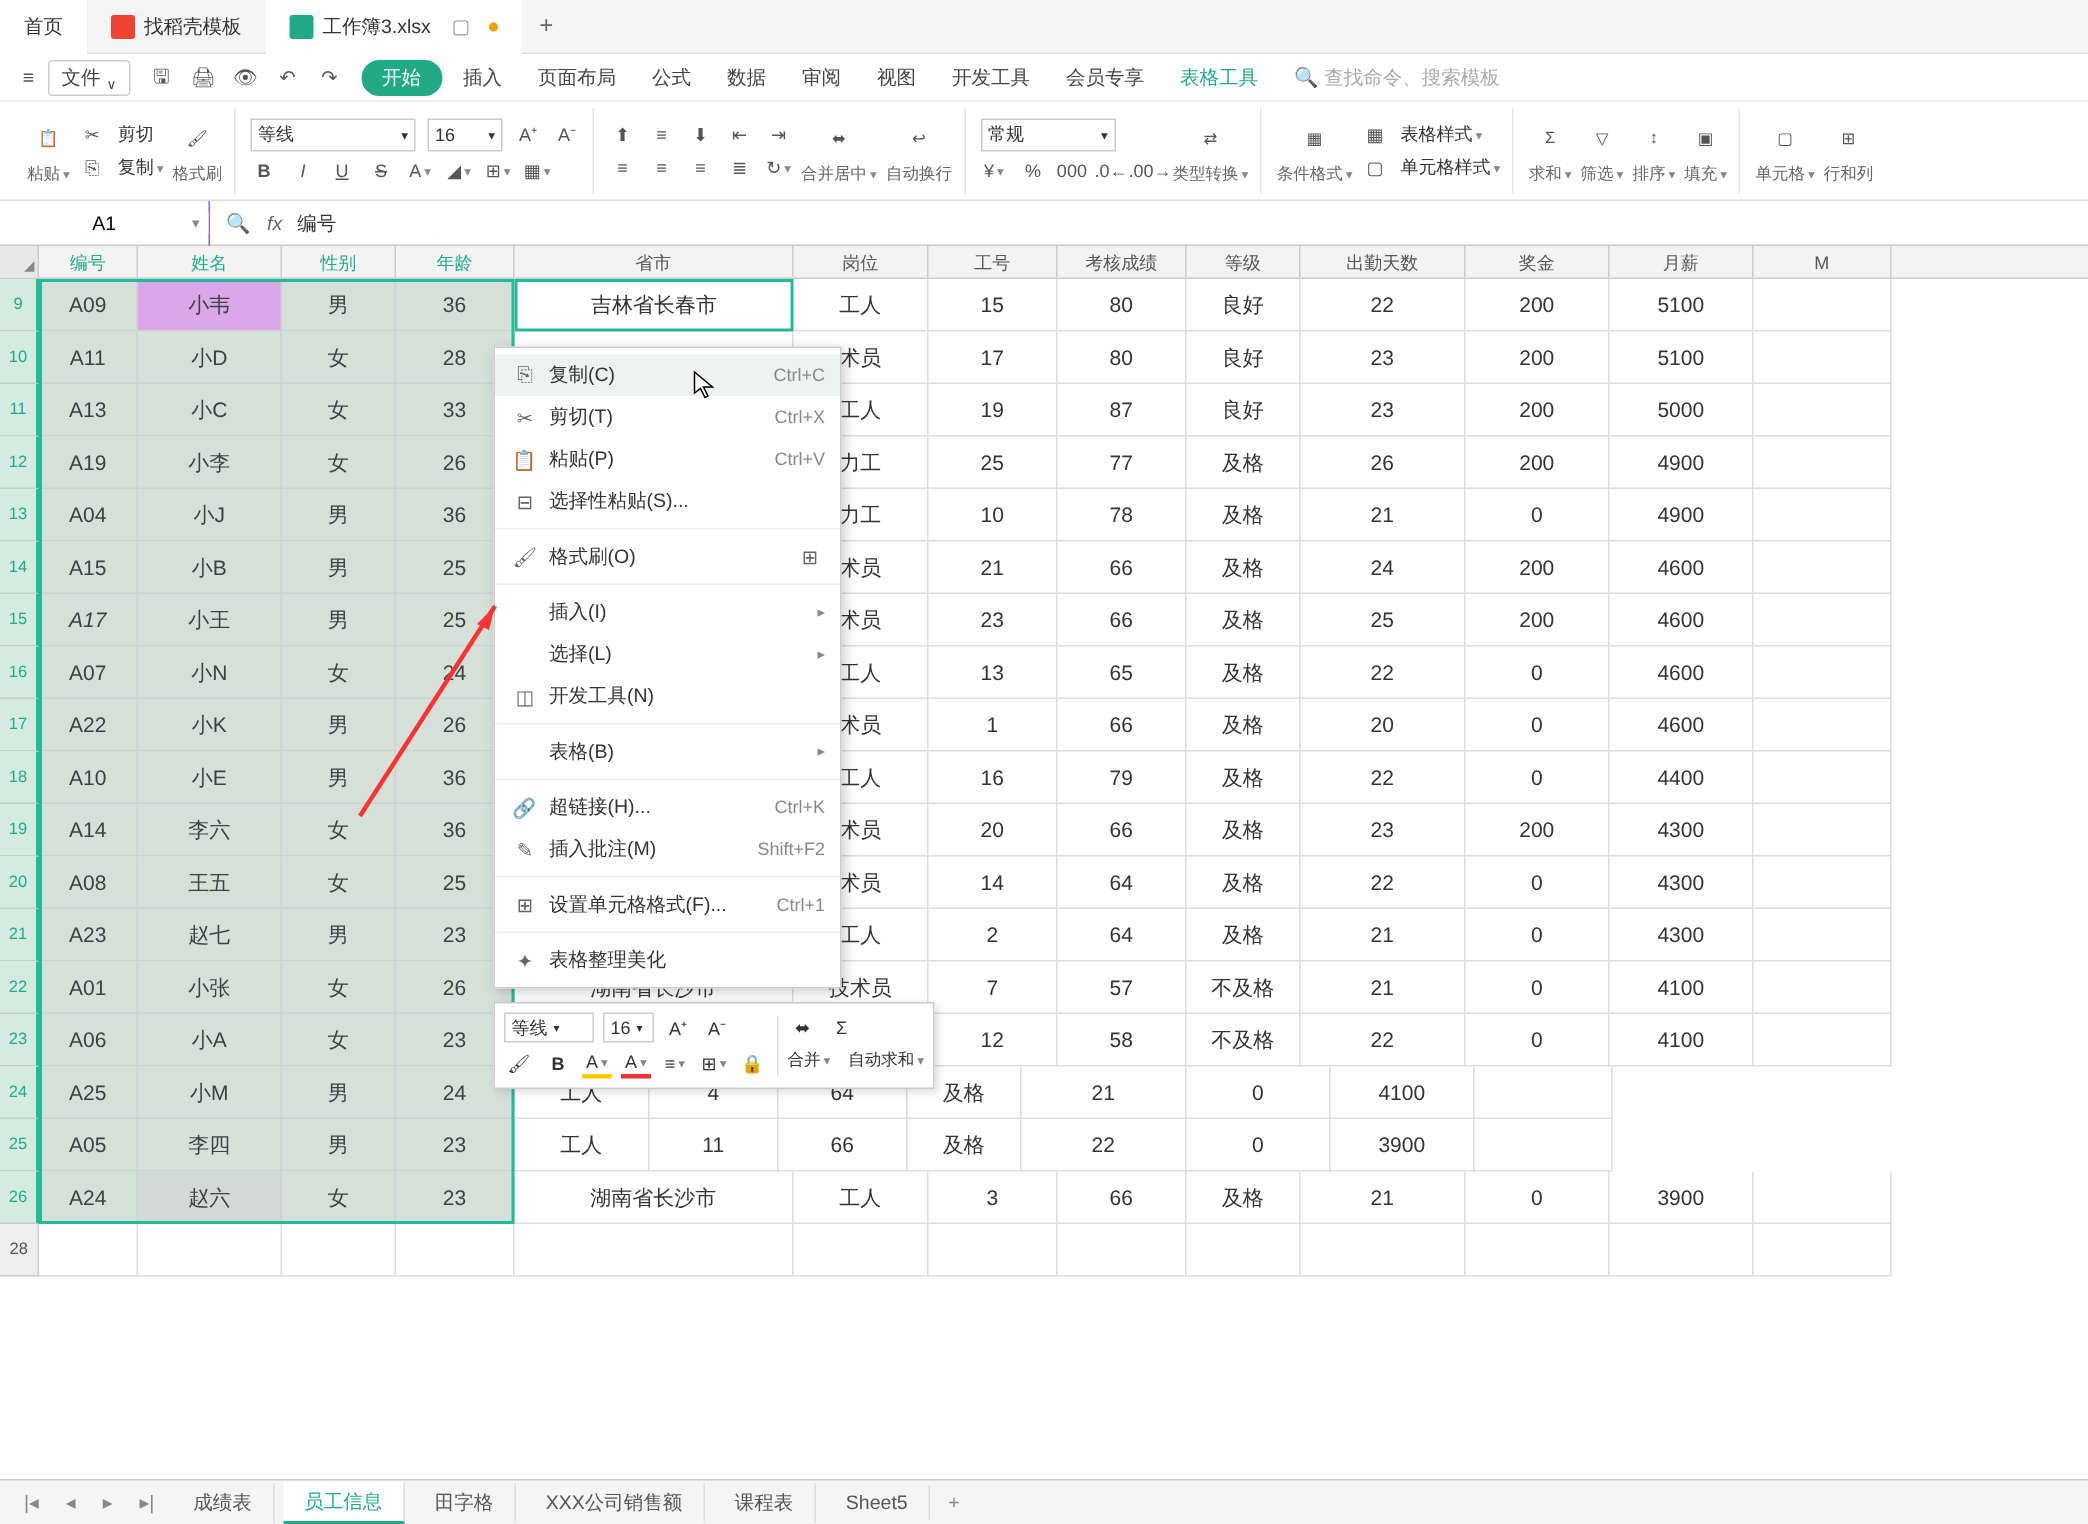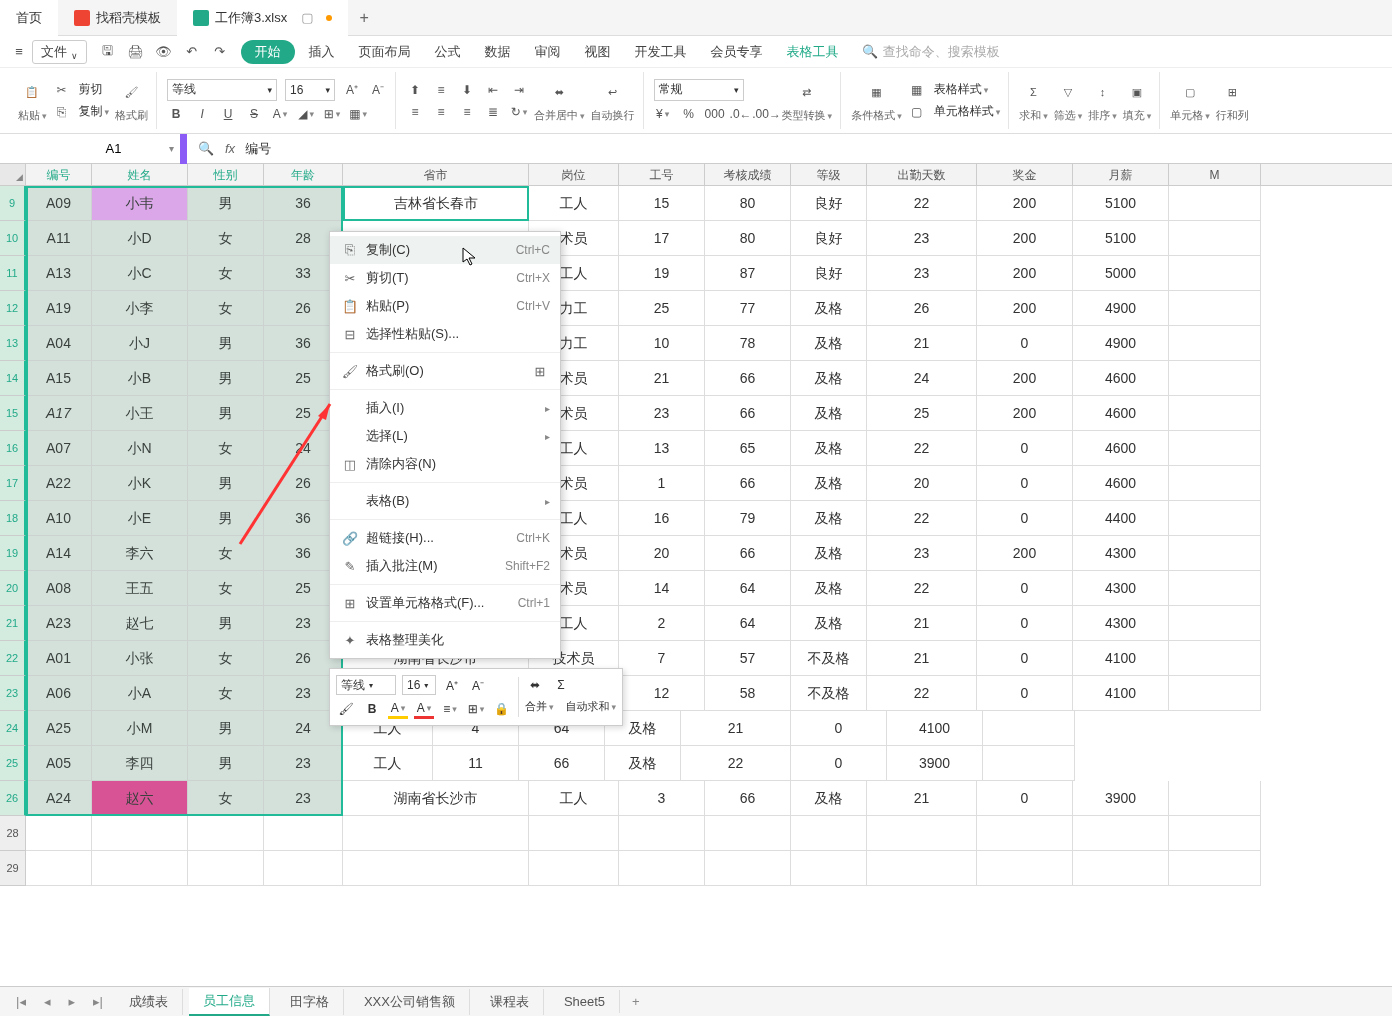--- a/index.html
+++ b/index.html
@@ -32,21 +32,21 @@
 .tool-rows { display: flex; flex-direction: column; gap: 4px; justify-content: center; font-size: 12px; }
 .tool-row { display: flex; align-items: center; gap: 8px; }
 .font-select { width: 110px; height: 22px; border: 1px solid #ccc; padding: 0 4px; display:flex; align-items:center; justify-content:space-between; }
 .size-select { width: 50px; height: 22px; border: 1px solid #ccc; padding: 0 4px; display:flex; align-items:center; justify-content:space-between; }
 .ic { display: inline-flex; align-items:center; justify-content:center; width:18px; height:18px; color:#555; }
 .ic-btn { cursor:pointer; padding:2px; }
 .dd::after { content:"▾"; font-size:9px; margin-left:2px; color:#888; }
 
 
 .formula-bar { display: flex; align-items: center; height: 30px; border-bottom: 1px solid #ccc; }
-.name-box { width: 140px; height: 30px; display: flex; align-items: center; justify-content: center; border-right: 7px solid #8b5cf6; position: relative; margin-left: 47px; }
+.name-box { width: 140px; height: 30px; display: flex; align-items: center; justify-content: center; border-right: 1px solid #8b5cf6; position: relative; }
 .name-box input { width: 100%; border: none; text-align: center; font-size: 13px; outline: none; }
 .name-box .dd-arrow { position: absolute; right: 6px; color: #888; font-size: 10px; }
 .fx-area { display: flex; align-items: center; padding: 0 10px; gap: 10px; }
 .fx-label { font-style: italic; color: #666; }
 
 
 .grid-wrap { position: relative; height: 790px; overflow: hidden; }
 .col-headers { display: flex; height: 22px; background: #f3f3f3; border-bottom: 1px solid #ccc; }
 .corner { width: 26px; border-right: 1px solid #ccc; background:#e8e8e8; }
 .col-h { border-right: 1px solid #ccc; text-align: center; font-size: 12px; color: #2a8; line-height: 22px; }
@@ -576,21 +576,21 @@
         <div class="cell cw-H">66</div>
         <div class="cell cw-I">及格</div>
         <div class="cell cw-J">22</div>
         <div class="cell cw-K">0</div>
         <div class="cell cw-L">3900</div>
         <div class="cell cw-M"></div>
       </div>
       <div class="row">
         <div class="row-h sel">26</div>
         <div class="cell cw-A" style="background: rgb(232, 239, 235);">A24</div>
-        <div class="cell cw-B" style="background: #ec4899;">赵六</div>
+        <div class="cell cw-B" style="background: #e5e5e5;">赵六</div>
         <div class="cell cw-C" style="background: rgb(232, 239, 235);">女</div>
         <div class="cell cw-D" style="background: rgb(232, 239, 235);">23</div>
         <div class="cell cw-E">湖南省长沙市</div>
         <div class="cell cw-F">工人</div>
         <div class="cell cw-G">3</div>
         <div class="cell cw-H">66</div>
         <div class="cell cw-I">及格</div>
         <div class="cell cw-J">21</div>
         <div class="cell cw-K">0</div>
         <div class="cell cw-L">3900</div>
@@ -605,36 +605,20 @@
         <div class="cell cw-E"></div>
         <div class="cell cw-F"></div>
         <div class="cell cw-G"></div>
         <div class="cell cw-H"></div>
         <div class="cell cw-I"></div>
         <div class="cell cw-J"></div>
         <div class="cell cw-K"></div>
         <div class="cell cw-L"></div>
         <div class="cell cw-M"></div>
       </div>
-      <div class="row">
-        <div class="row-h">29</div>
-        <div class="cell cw-A"></div>
-        <div class="cell cw-B"></div>
-        <div class="cell cw-C"></div>
-        <div class="cell cw-D"></div>
-        <div class="cell cw-E"></div>
-        <div class="cell cw-F"></div>
-        <div class="cell cw-G"></div>
-        <div class="cell cw-H"></div>
-        <div class="cell cw-I"></div>
-        <div class="cell cw-J"></div>
-        <div class="cell cw-K"></div>
-        <div class="cell cw-L"></div>
-        <div class="cell cw-M"></div>
-      </div>
     </div>
 
   <div class="selected-range" style="left:26px; top:22px; width:317px; height:630px; background:rgba(100,150,130,0.15);"></div>
 
   <div class="active-cell" style="left:343px; top:22px; width:186px; height:35px;">
       <span>吉林省长春市</span>
     </div>
 
   <svg class="cursor-ptr" style="left:230px; top:230px; width:120px; height:160px;">
     <line x1="10" y1="150" x2="100" y2="10" stroke="#f33" stroke-width="3"></line>
@@ -674,21 +658,21 @@
       <span class="ci-label">插入(I)</span>
       <span class="ci-sub">▸</span>
     </div>
   <div class="ctx-item">
       <span class="ci-icon"></span>
       <span class="ci-label">选择(L)</span>
       <span class="ci-sub">▸</span>
     </div>
   <div class="ctx-item">
       <span class="ci-icon">◫</span>
-      <span class="ci-label">清除内容(N)</span>
+      <span class="ci-label">开发工具(N)</span>
     </div>
   <div class="ctx-sep"></div>
   <div class="ctx-item">
       <span class="ci-icon"></span>
       <span class="ci-label">表格(B)</span>
       <span class="ci-sub">▸</span>
     </div>
   <div class="ctx-sep"></div>
   <div class="ctx-item">
       <span class="ci-icon">🔗</span>

